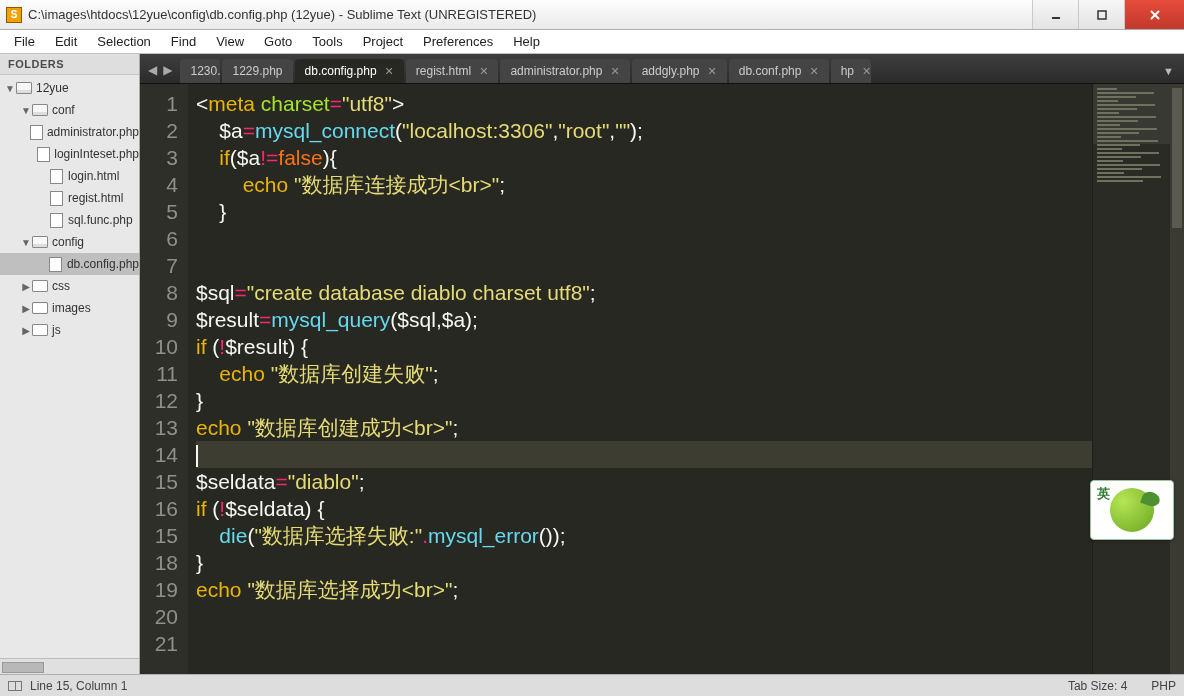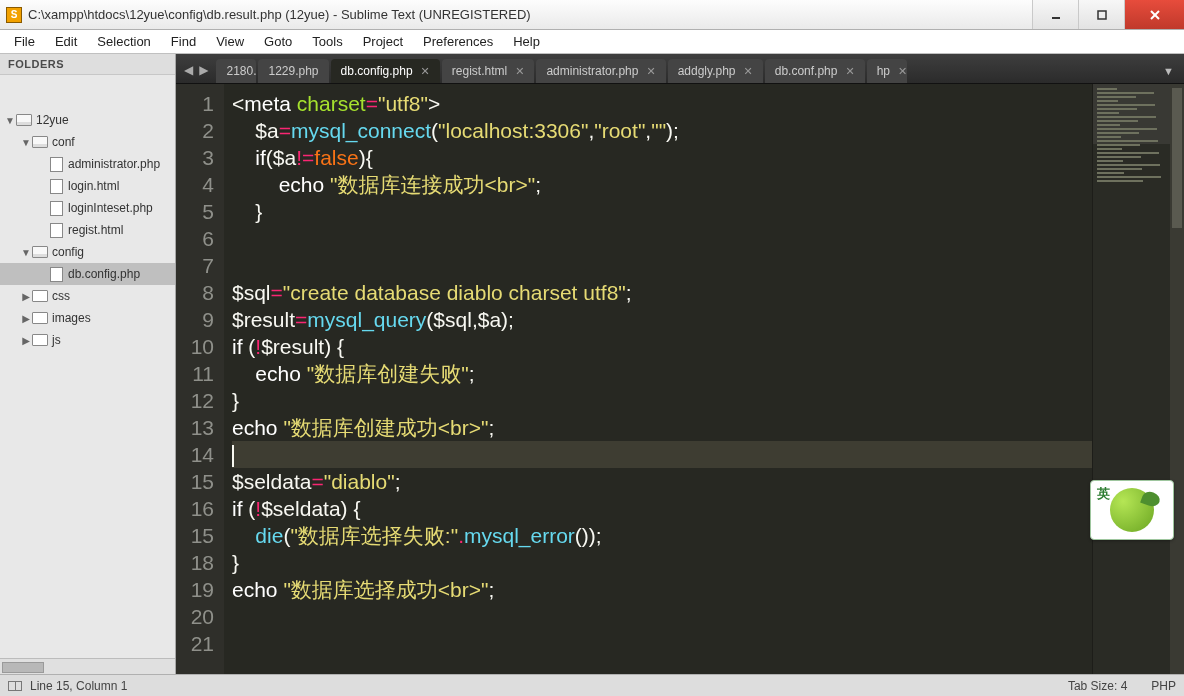--- a/index.html
+++ b/index.html
@@ -15,21 +15,21 @@
 .winbtn svg { width:12px; height:12px; }
 
 
 .menubar { height: 24px; background: #fff; border-bottom: 1px solid #c0c0c0; display:flex; align-items:center; padding-left:4px; }
 .menubar .menuitem { font-size:13px; color:#222; padding: 2px 10px; cursor:default; }
 
 
 .mainarea { display:flex; height: calc(696px - 30px - 24px - 22px); background:#272822; }
 
 
-.sidebar { width: 176px; background:#e8e8e8; border-right:1px solid #a8a8a8; display:flex; flex-direction:column; font-size:12px; color:#333;gap:32px; }
+.sidebar { width: 140px; background:#e8e8e8; border-right:1px solid #a8a8a8; display:flex; flex-direction:column; font-size:12px; color:#333; }
 .sidebar-header { font-weight:bold; padding:4px 8px; color:#4b4b4b; background:#dedede; border-bottom:1px solid #c7c7c7; letter-spacing:0.5px; font-size:11px;}
 .tree { flex:1; overflow:auto; padding:2px 0 2px 0; }
 .tree-row { display:flex; align-items:center; height:22px; padding-left:4px; white-space:nowrap; cursor:default;}
 .tree-row.selected { background:#bfbfbf; }
 .tree-indent { display:inline-block; }
 .tree-arrow { width:12px; display:inline-flex; justify-content:center; color:#666; font-size:10px;}
 .tree-icon { width:16px; height:16px; display:inline-flex; align-items:center; justify-content:center; margin-right:4px;}
 .folder-icon::before { content:""; width:14px; height:10px; border:1px solid #888; background:#fff; border-radius:1px; display:block;}
 .folder-open-icon::before { content:""; width:14px; height:10px; border:1px solid #888; background:#f8f8f8; border-radius:1px; display:block; box-shadow: inset 0 -3px 0 #ddd;}
 .file-icon::before { content:""; width:11px; height:13px; border:1px solid #888; background:#fff; display:block;}
@@ -56,21 +56,21 @@
 .minimap .ml { height:2px; margin-bottom:2px; background:#6e715e; }
 .vscroll { width:14px; background:#3a3a33; position:relative;}
 .vscroll::before{content:"";position:absolute;top:4px;left:2px;right:2px;height:140px;background:#5a5a50;}
 
 
 .code .line { display:block; }
 .code .line.current { background:#3e3d32; }
 .caret { display:inline-block; width:2px; height:22px; background:#f8f8f0; vertical-align:middle; }
 
 
-.kw { color:#ffffff;text-align:center; }
+.kw { color:#eab308;text-align:center; }
 .fn { color:#66d9ef; }
 .str { color:#e6db74; }
 .var { color:#f8f8f2; }
 .punct { color:#f8f8f2; }
 .op { color:#f92672; }
 .attr { color:#a6e22e; }
 .builtin { color:#f97316; }
 
 
 .statusbar { height:22px; background: #ddd; border-top:1px solid #b0b0b0; display:flex; align-items:center; font-size:12px; color:#444; padding:0 8px;}
@@ -83,21 +83,21 @@
 .ime-badge { position:absolute; right:10px; top:480px; width:84px; height:60px; background:#fff; border:1px solid #9ec69e; border-radius:4px; box-shadow:0 1px 3px rgba(0,0,0,0.3); display:flex; align-items:center; justify-content:center; }
 .ime-badge .ch { position:absolute; left:6px; top:4px; font-size:13px; color:#2e7d32; font-weight:bold;}
 .ime-badge .leaf { width:44px; height:44px; background: radial-gradient(circle at 30% 30%, #b5e655, #6aa521); border-radius:50%; position:relative;}
 .ime-badge .leaf::after{content:"";position:absolute;right:-6px;top:4px;width:18px;height:14px;background:#4e8f2f;border-radius:50% 50% 50% 0;transform:rotate(20deg);}
 </style>
 </head>
 <body>
 
 <div class="titlebar">
   <div class="appicon">S</div>
-  <div class="title">C:\xampp\htdocs\12yue\config\db.result.php (12yue) - Sublime Text (UNREGISTERED)</div>
+  <div class="title">C:\images\htdocs\12yue\config\db.config.php (12yue) - Sublime Text (UNREGISTERED)</div>
   <div class="winbtns">
     <div class="winbtn">
         <svg viewBox="0 0 12 12">
           <line x1="2" y1="9" x2="10" y2="9" stroke="#333" stroke-width="2"></line>
         </svg>
       </div>
     <div class="winbtn">
         <svg viewBox="0 0 12 12">
           <rect x="2" y="2" width="8" height="8" fill="none" stroke="#333" stroke-width="1.5"></rect>
         </svg>
@@ -144,33 +144,39 @@
         <div class="tree-row">
           <span class="tree-indent" style="width: 32px;"></span>
           <span class="tree-arrow"></span>
           <span class="tree-icon file-icon"></span>
           <span>administrator.php</span>
         </div>
         <div class="tree-row">
           <span class="tree-indent" style="width: 32px;"></span>
           <span class="tree-arrow"></span>
           <span class="tree-icon file-icon"></span>
+          <span>loginInteset.php</span>
+        </div>
+        <div class="tree-row">
+          <span class="tree-indent" style="width: 32px;"></span>
+          <span class="tree-arrow"></span>
+          <span class="tree-icon file-icon"></span>
           <span>login.html</span>
         </div>
         <div class="tree-row">
           <span class="tree-indent" style="width: 32px;"></span>
           <span class="tree-arrow"></span>
           <span class="tree-icon file-icon"></span>
-          <span>loginInteset.php</span>
-        </div>
-        <div class="tree-row">
-          <span class="tree-indent" style="width: 32px;"></span>
-          <span class="tree-arrow"></span>
-          <span class="tree-icon file-icon"></span>
           <span>regist.html</span>
+        </div>
+        <div class="tree-row">
+          <span class="tree-indent" style="width: 32px;"></span>
+          <span class="tree-arrow"></span>
+          <span class="tree-icon file-icon"></span>
+          <span>sql.func.php</span>
         </div>
         <div class="tree-row">
           <span class="tree-indent" style="width: 16px;"></span>
           <span class="tree-arrow">▼</span>
           <span class="tree-icon folder-open-icon"></span>
           <span>config</span>
         </div>
         <div class="tree-row selected">
           <span class="tree-indent" style="width: 32px;"></span>
           <span class="tree-arrow"></span>
@@ -200,21 +206,21 @@
   </div>
 
   <div class="editor">
     <div class="tabstrip">
       <div class="tab-nav">
           <span>◀</span>
           <span>▶</span>
         </div>
       <div id="tabs" style="display:flex;overflow:hidden;flex:1;">
           <div class="tab partial">
-            <span>2180.</span>
+            <span>1230.</span>
           </div>
           <div class="tab">
             <span>1229.php</span>
           </div>
           <div class="tab active">
             <span>db.config.php</span>
             <span class="close">✕</span>
           </div>
           <div class="tab">
             <span>regist.html</span>

